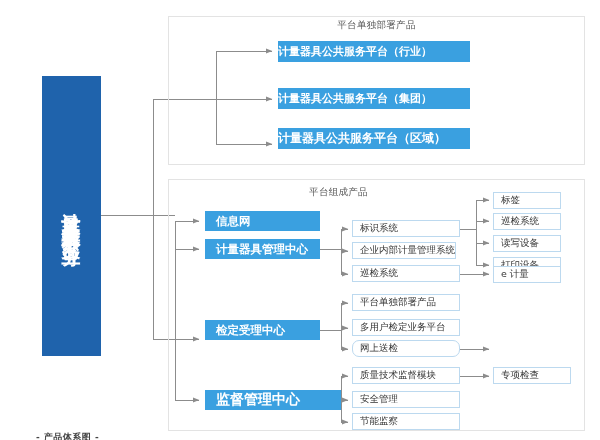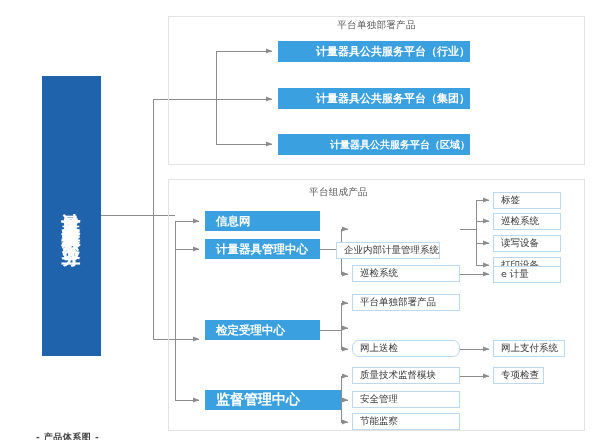--- a/index.html
+++ b/index.html
@@ -57,21 +57,21 @@
     position:absolute;
     box-sizing:border-box;
     display:flex;
     align-items:center;
     white-space:nowrap;
   }
   .node.blue{
     background:#3AA0E0;
     color:#ffffff;
     font-weight:bold;
-    justify-content:flex-end;
+    justify-content:flex-start;
   }
   .node.blue.lead{
     justify-content:flex-start;
     padding-left:11px;
   }
   .node.outline{
     background:#ffffff;
     color:#333333;
     border:1px solid #bcd9ef;
     justify-content:flex-start;
@@ -158,49 +158,55 @@
 
   <div class="group-box" style="left:168px;top:8px;width:417px;height:149px;"></div>
   <div class="group-title" style="left:168px;top:11px;width:417px;">平台单独部署产品</div>
 
   <div class="node blue" style="left:278px;top:33px;width:192px;height:21px;font-size:11px;">
     <span>计量器具公共服务平台（行业）</span>
   </div>
   <div class="node blue" style="left:278px;top:80px;width:192px;height:21px;font-size:11px;">
     <span>计量器具公共服务平台（集团）</span>
   </div>
-  <div class="node blue" style="left:278px;top:126px;width:192px;height:21px;font-size:10px;">
+  <div class="node blue" style="left:278px;top:120px;width:192px;height:21px;font-size:12px;">
     <span>计量器具公共服务平台（区域）</span>
   </div>
 
   <div class="group-box" style="left:168px;top:171px;width:417px;height:252px;"></div>
   <div class="group-title" style="left:168px;top:178px;width:341px;">平台组成产品</div>
 
   <div class="node blue lead" style="left:205px;top:203px;width:115px;height:20px;font-size:11.5px;">
     <span>信息网</span>
   </div>
   <div class="node blue lead" style="left:205px;top:231px;width:115px;height:20px;font-size:11.5px;">
     <span>计量器具管理中心</span>
   </div>
   <div class="node blue lead" style="left:205px;top:312px;width:115px;height:20px;font-size:11.5px;">
     <span>检定受理中心</span>
   </div>
   <div class="node blue lead" style="left:205px;top:382px;width:136px;height:20px;font-size:14px;">
     <span>监督管理中心</span>
   </div>
 
-  <div class="node outline" style="left:336px;top:234px;width:104px;height:17px;">
+  <div class="node outline" style="left:352px;top:212px;width:108px;height:17px;">
+    <span>标识系统</span>
+  </div>
+  <div class="node outline" style="left:352px;top:234px;width:104px;height:17px;">
     <span>企业内部计量管理系统</span>
   </div>
   <div class="node outline" style="left:352px;top:257px;width:108px;height:17px;">
     <span>巡检系统</span>
   </div>
   <div class="node outline" style="left:352px;top:286px;width:108px;height:17px;">
     <span>平台单独部署产品</span>
   </div>
+  <div class="node outline" style="left:352px;top:311px;width:108px;height:17px;">
+    <span>多用户检定业务平台</span>
+  </div>
   <div class="node outline" style="left:352px;top:332px;width:108px;height:17px;border-radius:7px;">
     <span>网上送检</span>
   </div>
   <div class="node outline" style="left:352px;top:359px;width:108px;height:17px;">
     <span>质量技术监督模块</span>
   </div>
   <div class="node outline" style="left:352px;top:383px;width:108px;height:17px;">
     <span>安全管理</span>
   </div>
   <div class="node outline" style="left:352px;top:405px;width:108px;height:17px;">
@@ -215,22 +221,19 @@
   </div>
   <div class="node outline" style="left:493px;top:227px;width:68px;height:17px;">
     <span>读写设备</span>
   </div>
   <div class="node outline" style="left:493px;top:249px;width:68px;height:17px;">
     <span>打印设备</span>
   </div>
   <div class="node outline" style="left:493px;top:258px;width:68px;height:17px;">
     <span>e 计量</span>
   </div>
-  <div class="node outline" style="left:493px;top:332px;width:72px;height:17px;">
-    <span>网上支付系统</span>
-  </div>
-  <div class="node outline" style="left:493px;top:359px;width:51px;height:17px;">
+  <div class="node outline" style="left:493px;top:359px;width:78px;height:17px;">
     <span>专项检查</span>
   </div>
 
   <div class="caption" style="left:36px;top:423px;">- 产品体系图 -</div>
 
 </div>
 
 </body></html>

